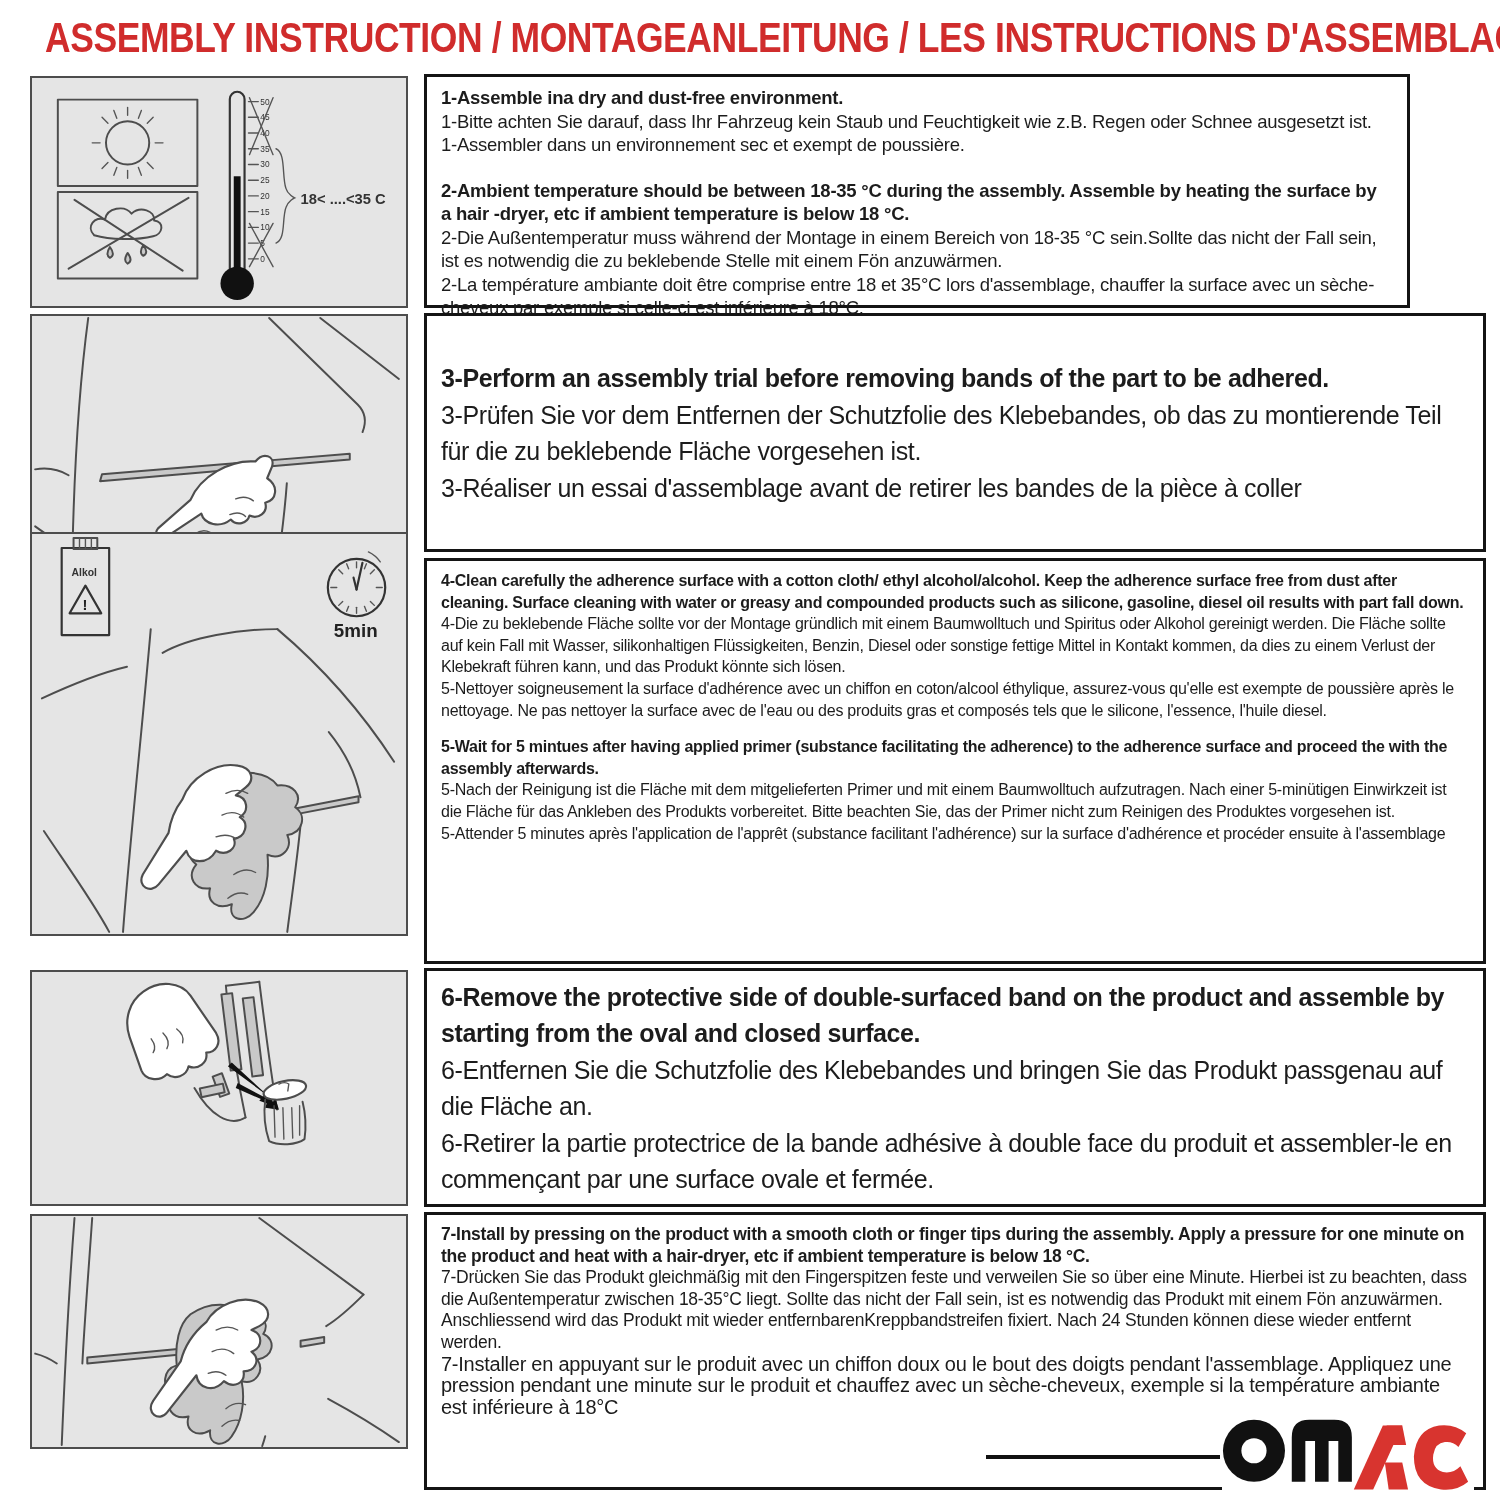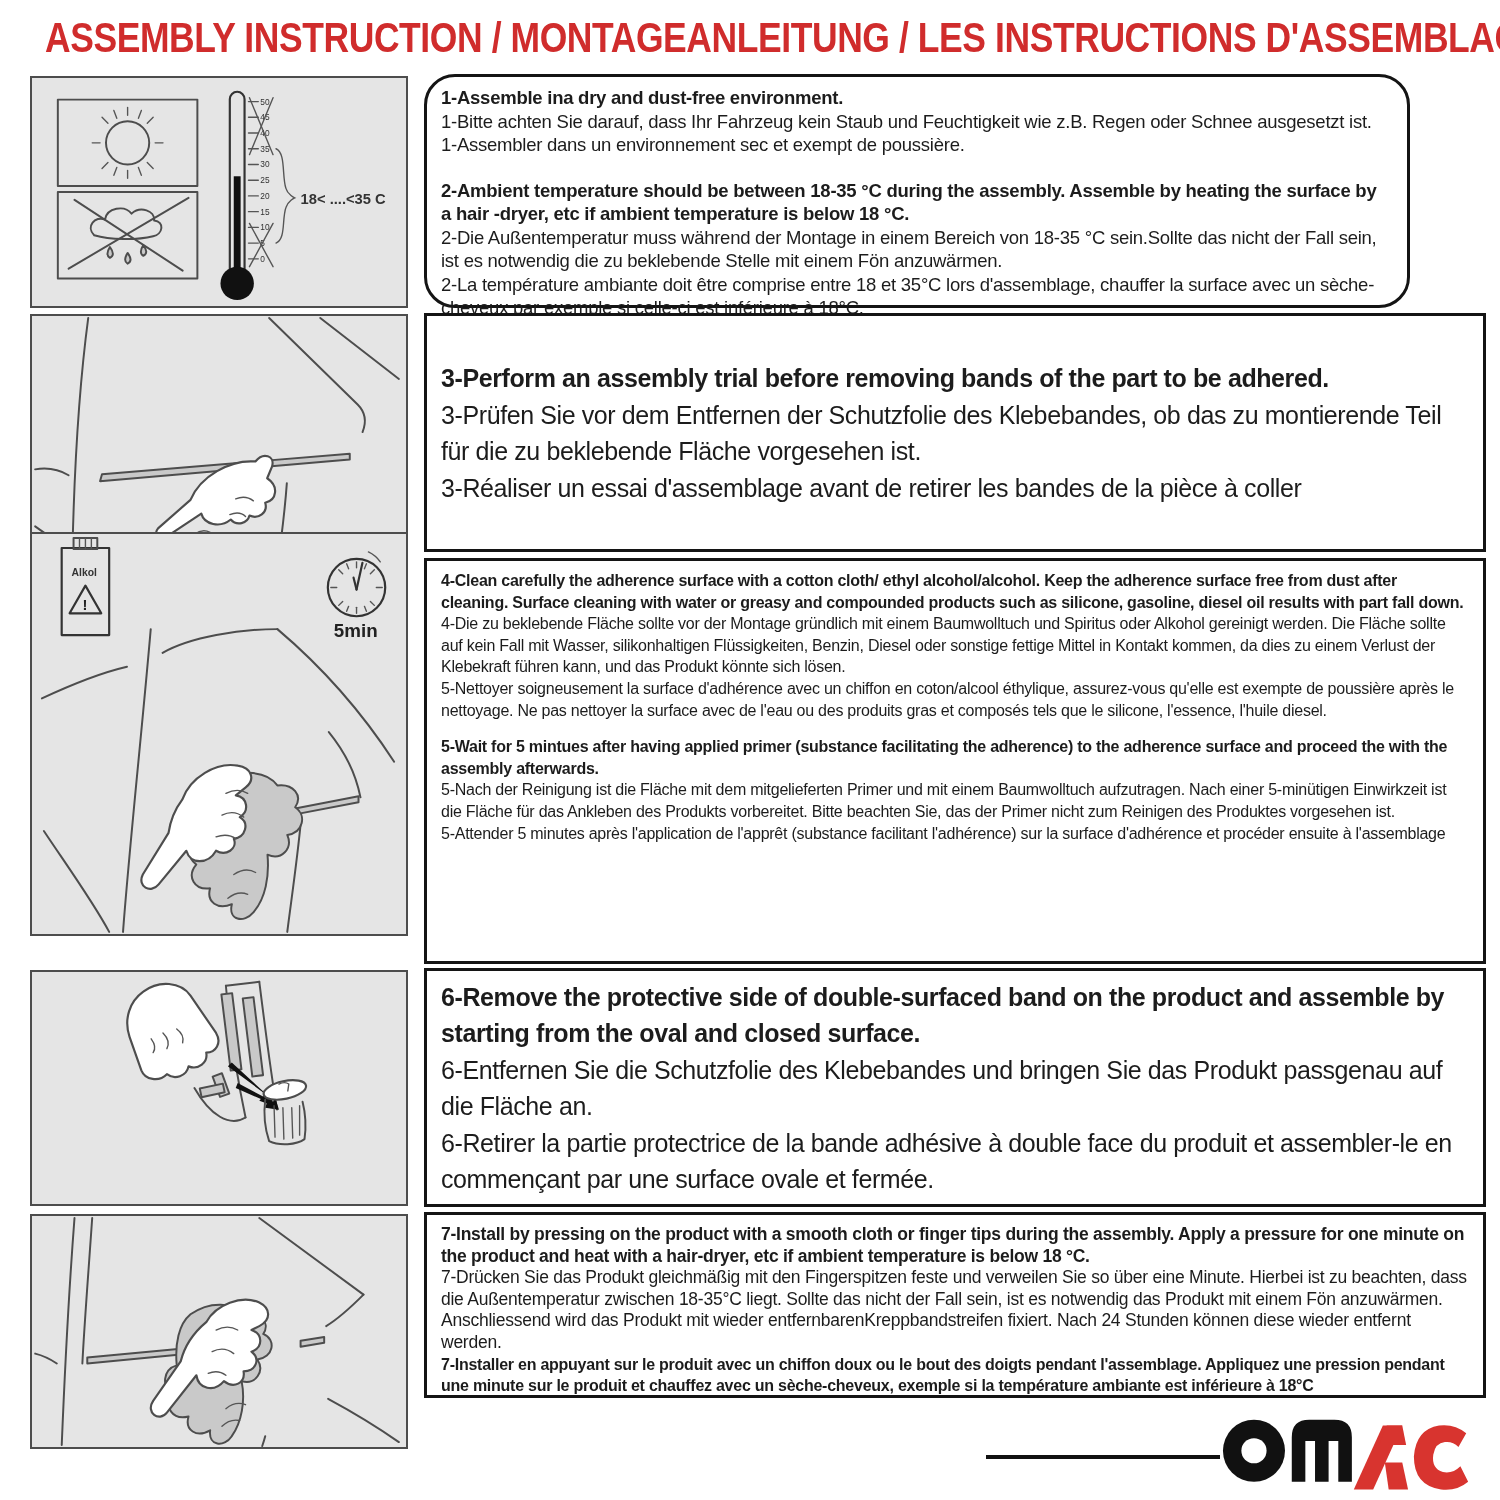--- a/index.html
+++ b/index.html
@@ -102,21 +102,21 @@
         <line x1="220" y1="20" x2="244" y2="78"></line>
           <line x1="244" y1="20" x2="220" y2="78"></line>
         <line x1="220" y1="148" x2="244" y2="192"></line>
           <line x1="244" y1="148" x2="220" y2="192"></line>
       </g>
       <path class="thin" d="M247,72 C257,76 253,100 257,112 C259,119 266,122 266,122 C266,122 259,125 257,132 C253,144 257,164 247,168"></path>
       <text class="tlabel" x="272" y="128">18&lt; ....&lt;35 C</text>
     </g>
   </svg>
 </div>
-<div class="txtbox" style="left:424px;top:74px;width:986px;height:234px;border-radius:31px;">
+<div class="txtbox" style="left:424px;top:74px;width:986px;height:234px;">
   <p class="b">1-Assemble ina dry and dust-free environment.</p>
   <p>1-Bitte achten Sie darauf, dass Ihr Fahrzeug kein Staub und Feuchtigkeit wie z.B. Regen oder Schnee ausgesetzt ist.</p>
   <p>1-Assembler dans un environnement sec et exempt de poussière.</p>
   <p class="b g">2-Ambient temperature should be between 18-35 °C  during the assembly. Assemble by heating the surface by a hair -dryer, etc if ambient temperature is below 18 °C.</p>
   <p>2-Die Außentemperatur muss während der Montage in einem Bereich von 18-35 °C  sein.Sollte das nicht der Fall sein, ist es notwendig die zu beklebende Stelle mit einem Fön anzuwärmen.</p>
   <p>2-La température ambiante doit être comprise entre 18 et 35°C lors d'assemblage, chauffer la surface avec un sèche-cheveux par exemple si celle-ci est inférieure à 18°C.</p>
 </div>
 
 <div class="illus" style="left:30px;top:314px;width:378px;height:238px;">
   <svg viewBox="0 0 378 238">
@@ -264,24 +264,24 @@
       <path class="gray" d="M160,100 c20,-14 44,-12 54,0 c16,-4 28,8 20,20 c14,6 10,24 -6,26 c8,12 -2,26 -16,22 c4,20 0,42 -10,56 c-8,12 -24,10 -22,-6 c-14,8 -26,0 -22,-14 c-16,4 -26,-10 -16,-22 c-12,-8 -10,-26 4,-30 c-2,-22 2,-42 14,-52 z"></path>
       <path class="white" d="M176,108 c10,-18 36,-28 54,-20 c12,6 12,18 0,24 l-8,4 c12,4 12,18 0,22 c10,8 4,20 -8,20 c2,12 -10,18 -20,10 c-10,12 -26,8 -28,-6 l-30,38 c-8,10 -22,0 -14,-12 l28,-40 c4,-16 14,-30 26,-40 z"></path>
       <path class="thin" d="M186,116 q12,-6 22,0"></path>
       <path class="thin" d="M182,138 q12,-6 22,2"></path>
       <path class="thin" d="M178,160 q10,-4 18,2"></path>
       <path class="thin" d="M196,196 q10,-8 20,-4"></path>
       <path class="thin" d="M192,214 q8,-8 18,-6"></path>
     </g>
   </svg>
 </div>
-<div class="txtbox" style="left:424px;top:1212px;width:1062px;height:186px;">
+<div class="txtbox" style="left:424px;top:1212px;width:1062px;height:278px;">
   <p class="b" style="font-size:17.5px;line-height:21.6px;">7-Install by pressing on the product with a smooth cloth or finger tips during the assembly. Apply a pressure for one minute on the product and heat with a hair-dryer, etc if ambient temperature is below 18 °C.</p>
   <p style="font-size:17.5px;line-height:21.6px;">7-Drücken Sie das Produkt gleichmäßig mit den Fingerspitzen feste und verweilen Sie so über eine Minute. Hierbei ist zu beachten, dass die Außentemperatur zwischen 18-35°C liegt. Sollte das nicht der Fall sein, ist es notwendig das Produkt mit einem Fön anzuwärmen. Anschliessend wird das Produkt mit wieder entfernbarenKreppbandstreifen fixiert. Nach 24 Stunden können diese wieder entfernt werden.</p>
-  <p style="font-size:16px;line-height:21.6px;font-weight:bold;">7-Installer en appuyant sur le produit avec un chiffon doux ou le bout des doigts pendant l'assemblage. Appliquez une pression pendant une minute sur le produit et chauffez avec un sèche-cheveux, exemple si la température ambiante est inférieure à 18°C</p>
+  <p style="font-size:20px;line-height:21.6px;">7-Installer en appuyant sur le produit avec un chiffon doux ou le bout des doigts pendant l'assemblage. Appliquez une pression pendant une minute sur le produit et chauffez avec un sèche-cheveux, exemple si la température ambiante est inférieure à 18°C</p>
 </div>
 
 <div class="logo-line"></div>
 <div class="logo" role="img" aria-label="OMAC">
   <svg viewBox="0 0 260 86">
 
     <circle cx="33" cy="40" r="32" fill="#111"></circle>
     <circle cx="33" cy="40" r="13" fill="#fff"></circle>
 
     <path d="M72,72 L72,26 Q72,8 90,8 L116,8 Q134,8 134,26 L134,72 L120,72 L120,30 L110,30 L110,72 L96,72 L96,30 L86,30 L86,72 Z" fill="#111"></path>

